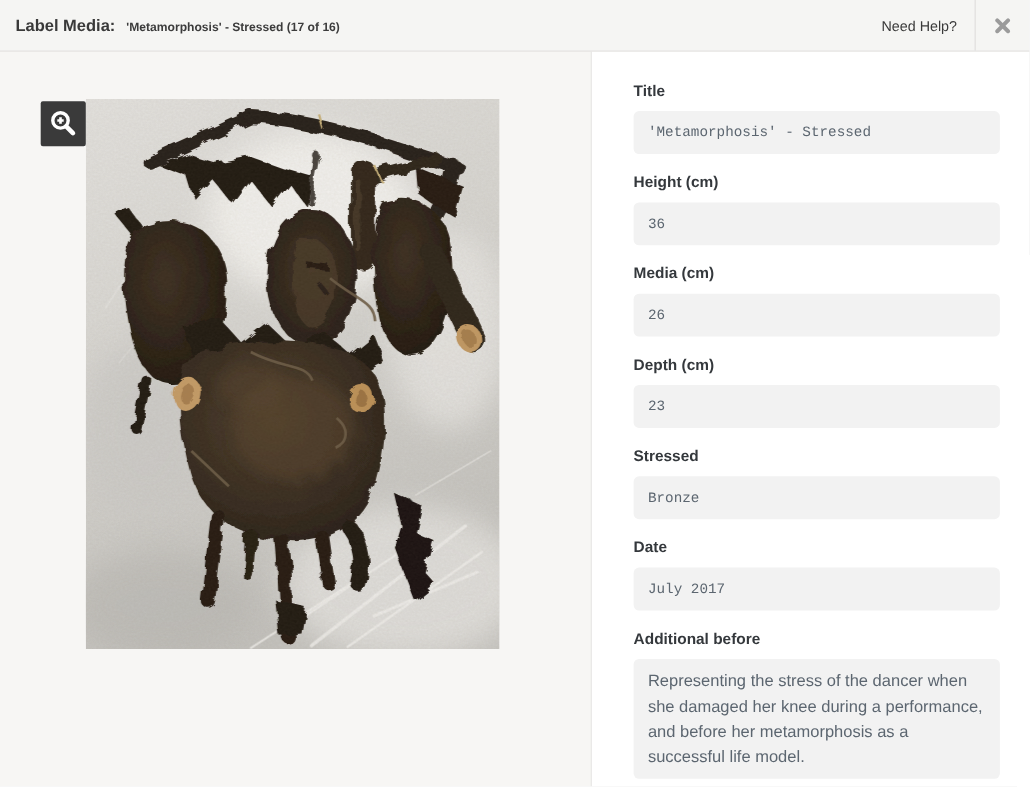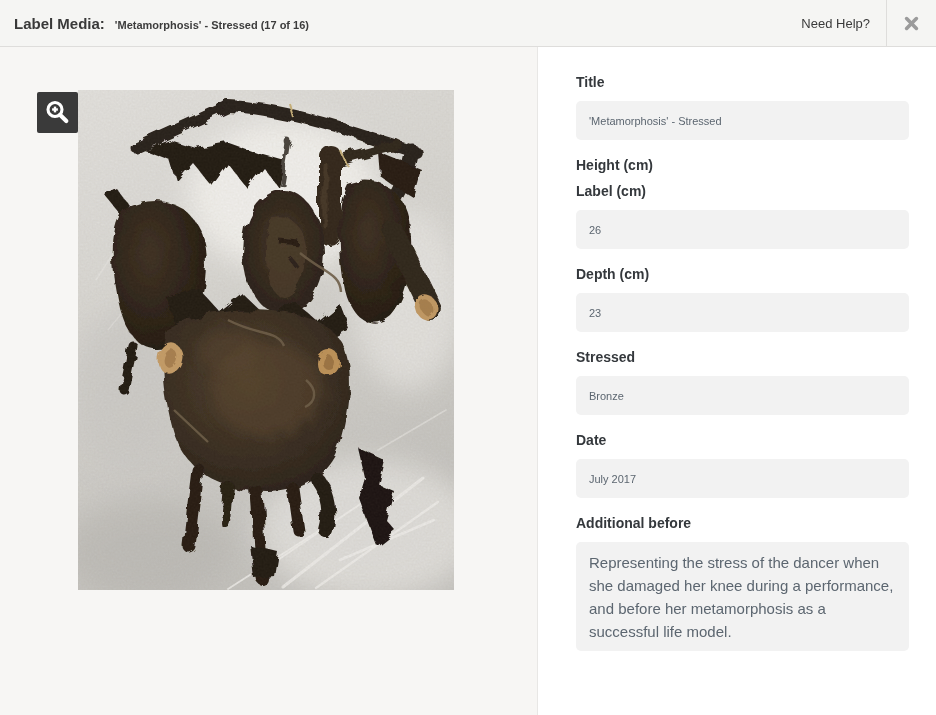--- a/index.html
+++ b/index.html
@@ -15,21 +15,21 @@
   .close-btn{background:none;border:0;padding:4px;cursor:pointer;line-height:0;}
 
   
   .modal-body{display:flex;height:668px;}
   .viewer-pane{width:538px;background:#f7f6f4;border-right:1px solid #e8e7e5;position:relative;box-sizing:border-box;flex:0 0 538px;}
   .zoom-btn{position:absolute;left:37px;top:45px;width:41px;height:41px;background:#3a3a3a;border:0;border-radius:2px;display:flex;align-items:center;justify-content:center;cursor:pointer;z-index:2;padding:0;}
   .artwork{position:absolute;left:78px;top:43px;width:376px;height:500px;}
 
   .form-pane{flex:1;background:#fff;padding:28px 27px 0 38px;box-sizing:border-box;}
   .field label{display:block;font-size:14px;font-weight:bold;color:#34383c;line-height:15px;margin-bottom:11px;}
-  .field input{display:block;width:100%;height:39px;background:#f2f2f2;border:0;border-radius:5px;padding:0 13px;font-size:11px;color:#5c6670;font-family:Liberation Sans, sans-serif;box-sizing:border-box;margin-bottom:18px;outline:none;}
+  .field input{display:block;width:100%;height:39px;background:#f2f2f2;border:0;border-radius:5px;padding:0 13px;font-size:13px;color:#5c6670;font-family:Liberation Mono, monospace;box-sizing:border-box;margin-bottom:18px;outline:none;}
   .field textarea{display:block;width:100%;height:109px;background:#f2f2f2;border:0;border-radius:5px;padding:9px 13px 10px 13px;font-size:15px;line-height:23px;color:#5c6670;font-family:"Liberation Sans",sans-serif;box-sizing:border-box;resize:none;outline:none;overflow:hidden;}
 </style>
 </head>
 <body>
 
 <div class="app">
 
   <header class="modal-header">
     <div class="header-left">
       <span class="modal-title">Label Media:</span>
@@ -181,24 +181,25 @@
 
     <section class="form-pane">
 
       <div class="field">
         <label>Title</label>
         <input type="text" value="'Metamorphosis' - Stressed" style="">
       </div>
 
       <div class="field">
         <label>Height (cm)</label>
-      </div>
-
-      <div class="field">
-        <label>Label (cm)</label>
+        <input type="text" value="36" style="">
+      </div>
+
+      <div class="field">
+        <label>Media (cm)</label>
         <input type="text" value="26" style="">
       </div>
 
       <div class="field">
         <label>Depth (cm)</label>
         <input type="text" value="23" style="">
       </div>
 
       <div class="field">
         <label>Stressed</label>

